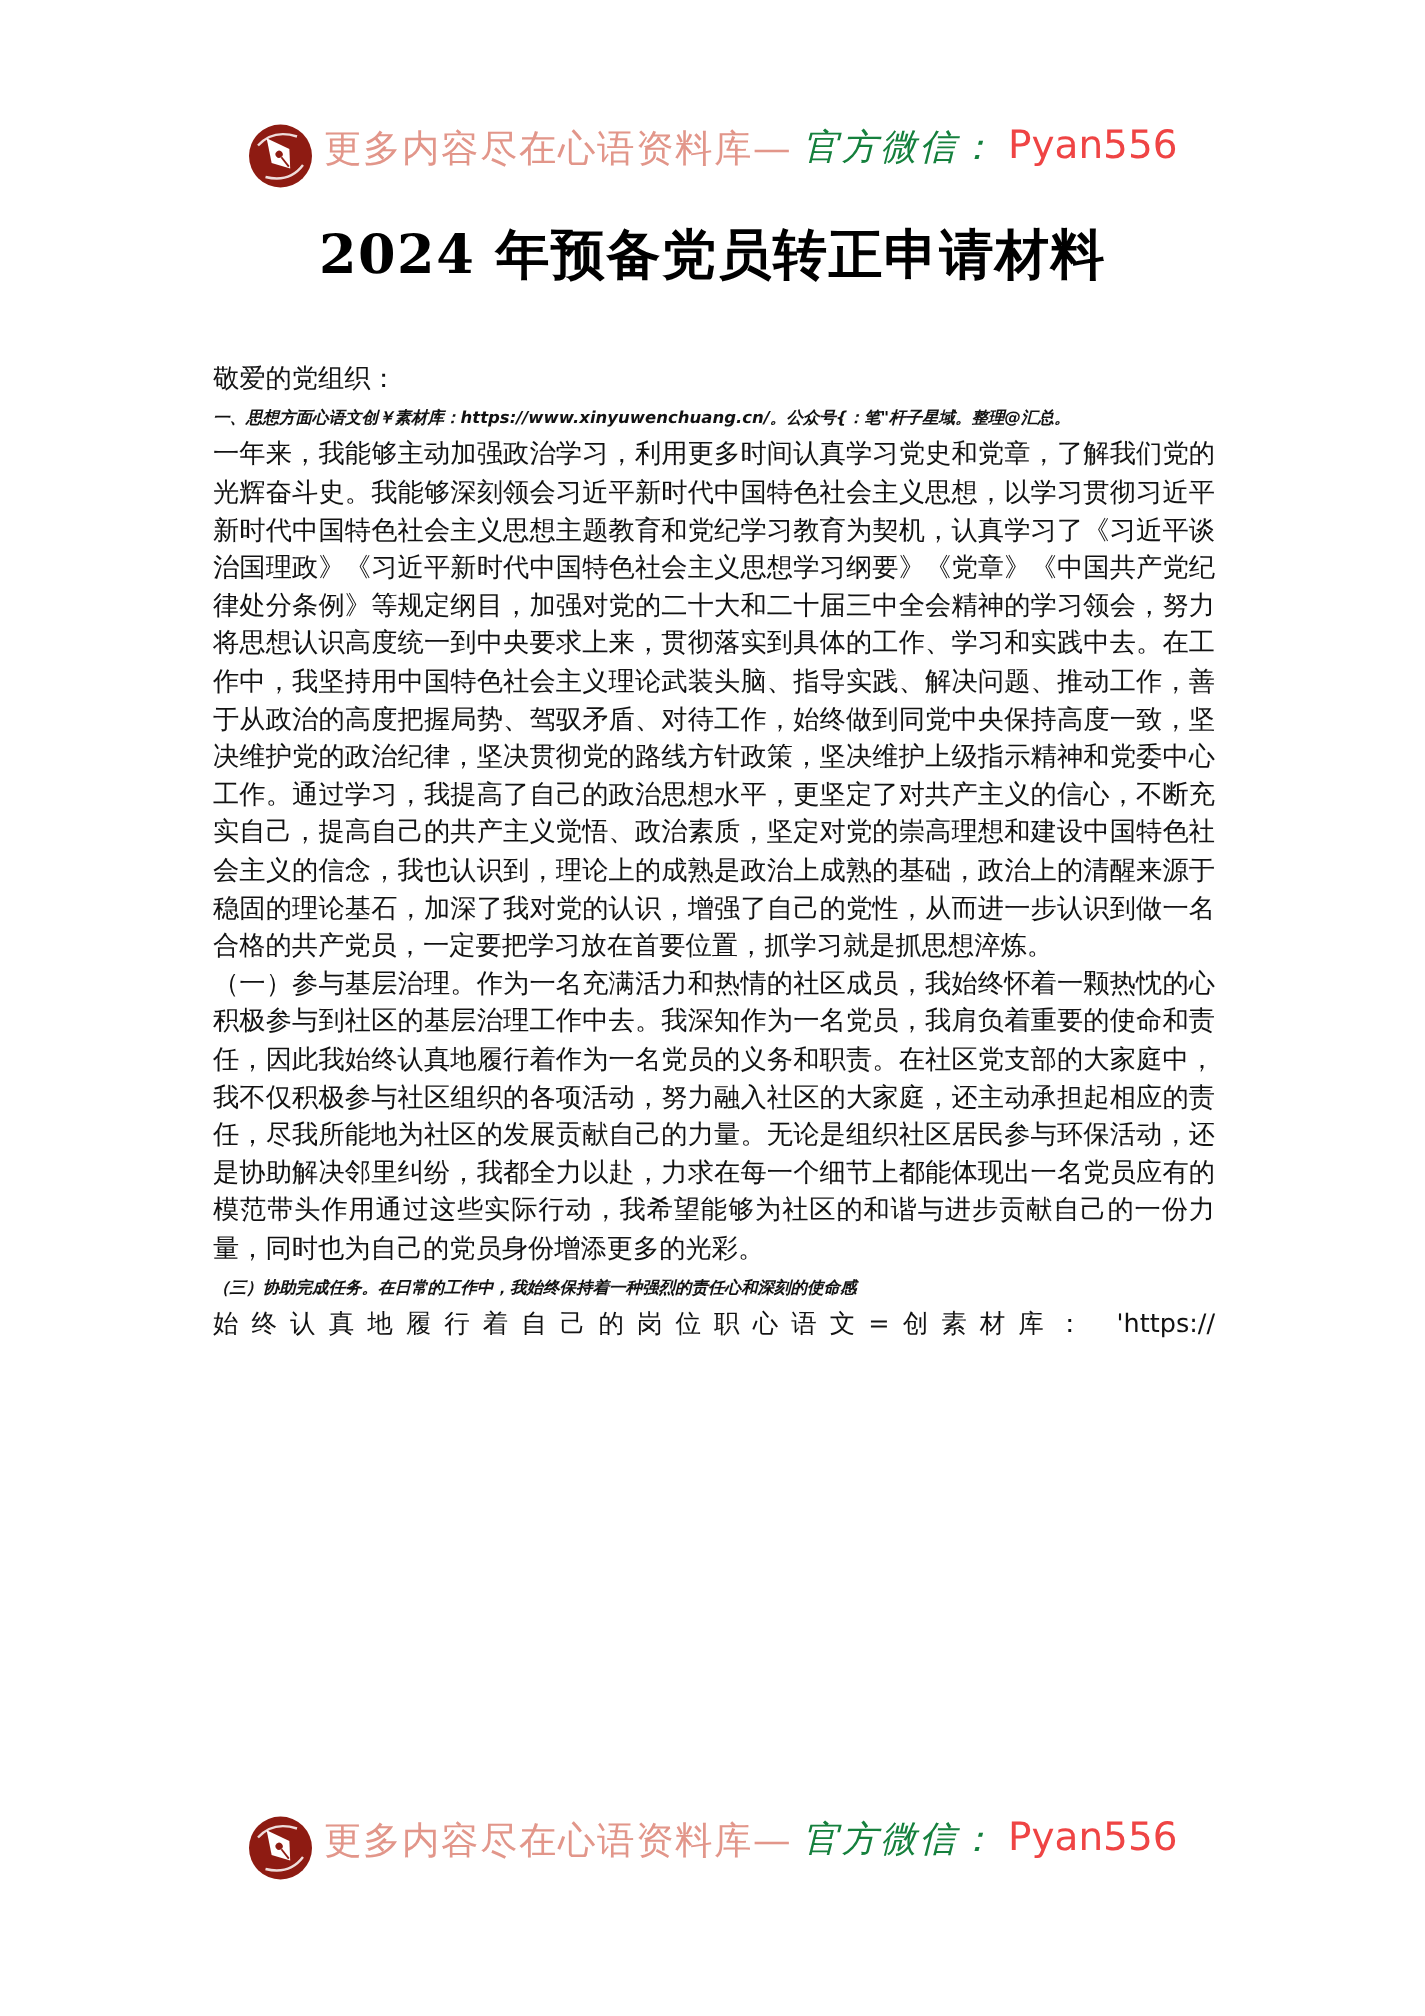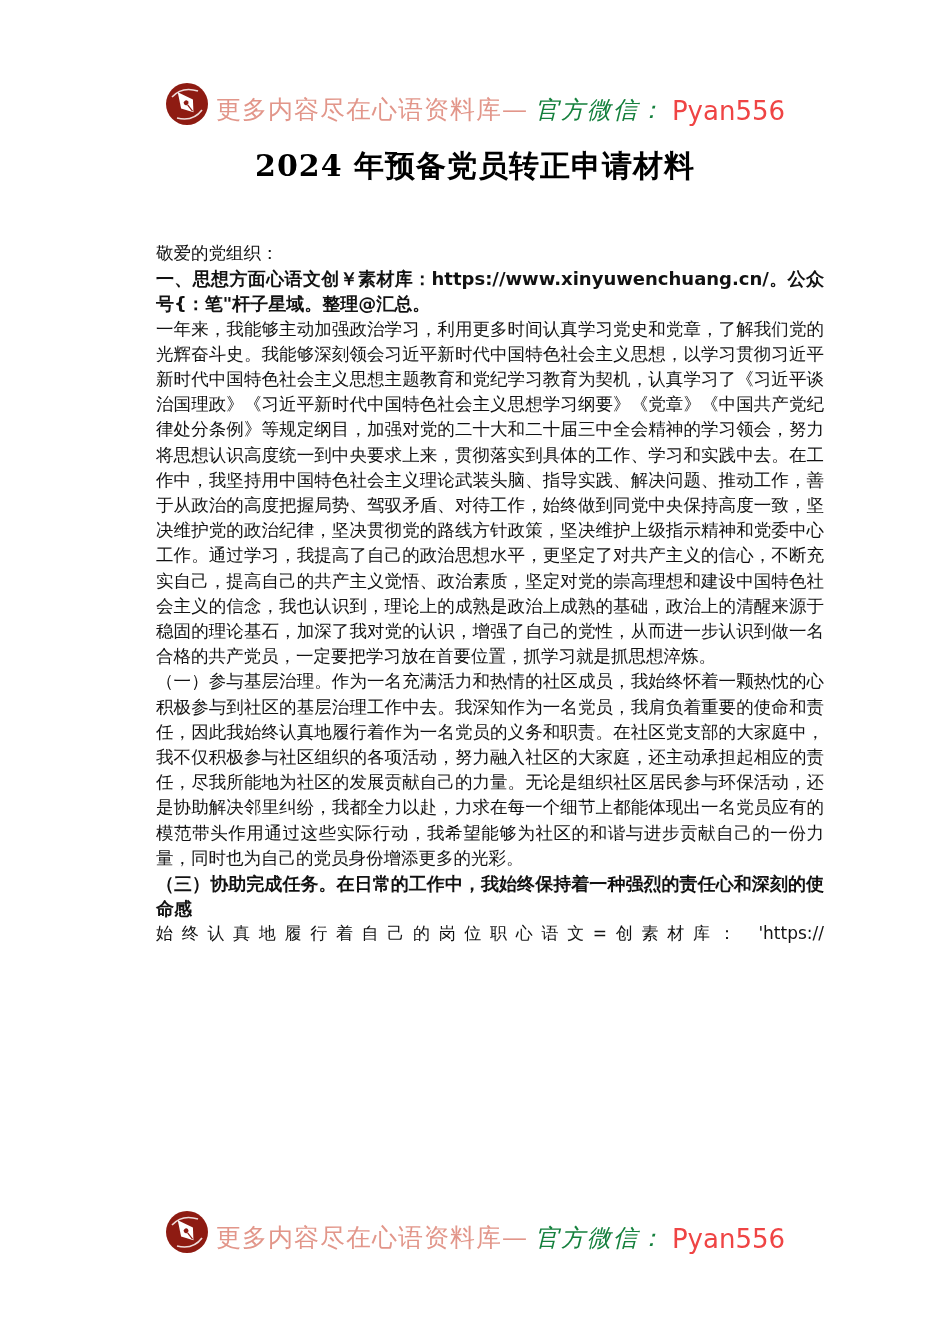--- a/index.html
+++ b/index.html
@@ -11,21 +11,21 @@
   .page {
     position: relative;
     width: 950px; height: 1344px;
     background: #ffffff;
     overflow: hidden;
   }
 
   
   .banner {
     position: absolute; left: 0; width: 100%;
-    display: flex; align-items: flex-end; justify-content: center;
+    display: flex; align-items: flex-start; justify-content: center;
     gap: 7px; white-space: nowrap;
   }
   .banner-header { top: 82px; }
   .banner-footer { top: 1210px; }
   .logo { display: inline-block; width: 44px; height: 44px; flex: 0 0 auto; }
   .brand {
     color: #e2968a;
     font-size: 25px;
     font-family: "DejaVu Serif", serif;
     letter-spacing: 1px;
@@ -40,42 +40,43 @@
   .wechat-id {
     color: #ef4444;
     font-size: 26px;
     font-family: "DejaVu Sans", "Liberation Sans", sans-serif;
   }
 
   
   .doc-title {
     position: absolute; top: 146px; left: 0; width: 100%;
     text-align: center;
-    font-size: 30px; font-weight: bold;
+    font-size: 36px; font-weight: bold;
     color: #000000;
     font-family: "DejaVu Serif", serif;
     letter-spacing: 1px;
   }
 
   
   .content {
-    position: absolute; left: 156px; top: 241px; width: 668px;
+    position: absolute; left: 142px; top: 241px; width: 668px;
   }
   .para {
     margin: 0;
     font-size: 17.5px;
     line-height: 25.2px;
     color: #121212;
     text-align: justify;
     font-family: "DejaVu Serif", serif;
   }
   .para.bold-sans {
     font-family: "DejaVu Sans", "Liberation Sans", sans-serif;
     font-weight: bold;
-    font-size: 18px;
+    font-size: 11px;
+    font-style: italic;
   }
   .para.wide-sans {
     font-family: "DejaVu Sans", "Liberation Sans", sans-serif;
     font-weight: normal;
     font-size: 17px;
     text-align-last: justify;
   }
 </style>
 </head>
 <body>

